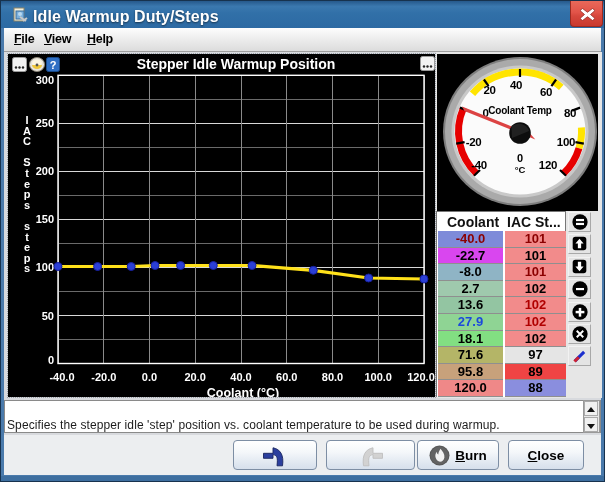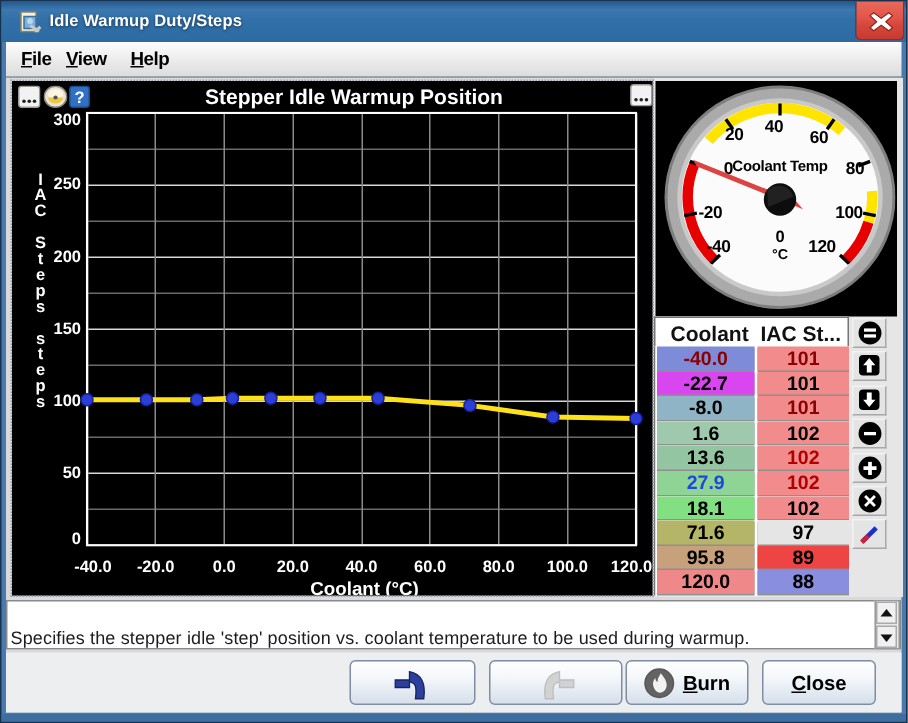--- a/index.html
+++ b/index.html
@@ -1,21 +1,21 @@
 <!DOCTYPE html>
 <html><head><meta charset="utf-8"><style>
 * { margin:0; padding:0; box-sizing:border-box; }
 html,body { width:605px; height:482px; overflow:hidden; }
 #win { position:relative; width:605px; height:482px; background:#17324e;
   font-family:"Liberation Sans", sans-serif; }
 #frame { position:absolute; left:1px; top:1px; width:603px; height:480px; background:#4a7aab; }
 #titlebar { position:absolute; left:1px; top:1px; width:603px; height:27px;
   background:linear-gradient(180deg,#26598c 0%,#3b78af 20%,#3170a8 45%,#2d6aa3 100%); }
 #tbicon { position:absolute; left:11px; top:6px; }
-#tbtitle { position:absolute; left:32px; top:7px; color:#fff; font-size:11px; font-weight:bold;
+#tbtitle { position:absolute; left:32px; top:7px; color:#fff; font-size:16px; font-weight:bold;
   text-shadow:0 1px 2px rgba(0,0,0,.55); letter-spacing:0.1px; }
 #closebtn { position:absolute; left:569px; top:0; width:33px; height:26px;
   background:linear-gradient(180deg,#e8695a 0%,#e25449 45%,#d6473c 60%,#c8392f 100%);
   border:1px solid #9a2a20; border-top:none; border-radius:0 0 4px 4px;
   text-align:center; }
 #menubar { position:absolute; left:4px; top:28px; width:597px; height:24px;
   background:linear-gradient(180deg,#fdfdfd,#e9e9e9 60%,#dcdcdc); border-bottom:1px solid #9d9d9d;
   color:#000; font-size:12.5px; font-weight:bold; letter-spacing:-0.3px; }
 .mi { position:absolute; top:4px; }
 #client { position:absolute; left:4px; top:52px; width:597px; height:423px; background:#d8dade; }
@@ -214,21 +214,21 @@
           </div>
           <div class="tr">
             <div class="td c1" style="background:#d946ef;color:#000000">-22.7</div>
             <div class="td c2" style="background:#f28b8b;color:#000000">101</div>
           </div>
           <div class="tr">
             <div class="td c1" style="background:#8fb4c5;color:#000000">-8.0</div>
             <div class="td c2" style="background:#f28b8b;color:#8b0000">101</div>
           </div>
           <div class="tr">
-            <div class="td c1" style="background:#9fc9ad;color:#000000">1.6</div>
+            <div class="td c1" style="background:#9fc9ad;color:#000000">2.7</div>
             <div class="td c2" style="background:#f28b8b;color:#000000">102</div>
           </div>
           <div class="tr">
             <div class="td c1" style="background:#93c5a2;color:#000000">13.6</div>
             <div class="td c2" style="background:#f28b8b;color:#b00000">102</div>
           </div>
           <div class="tr">
             <div class="td c1" style="background:#8fd494;color:#1c49dc">27.9</div>
             <div class="td c2" style="background:#f28b8b;color:#b00000">102</div>
           </div>

